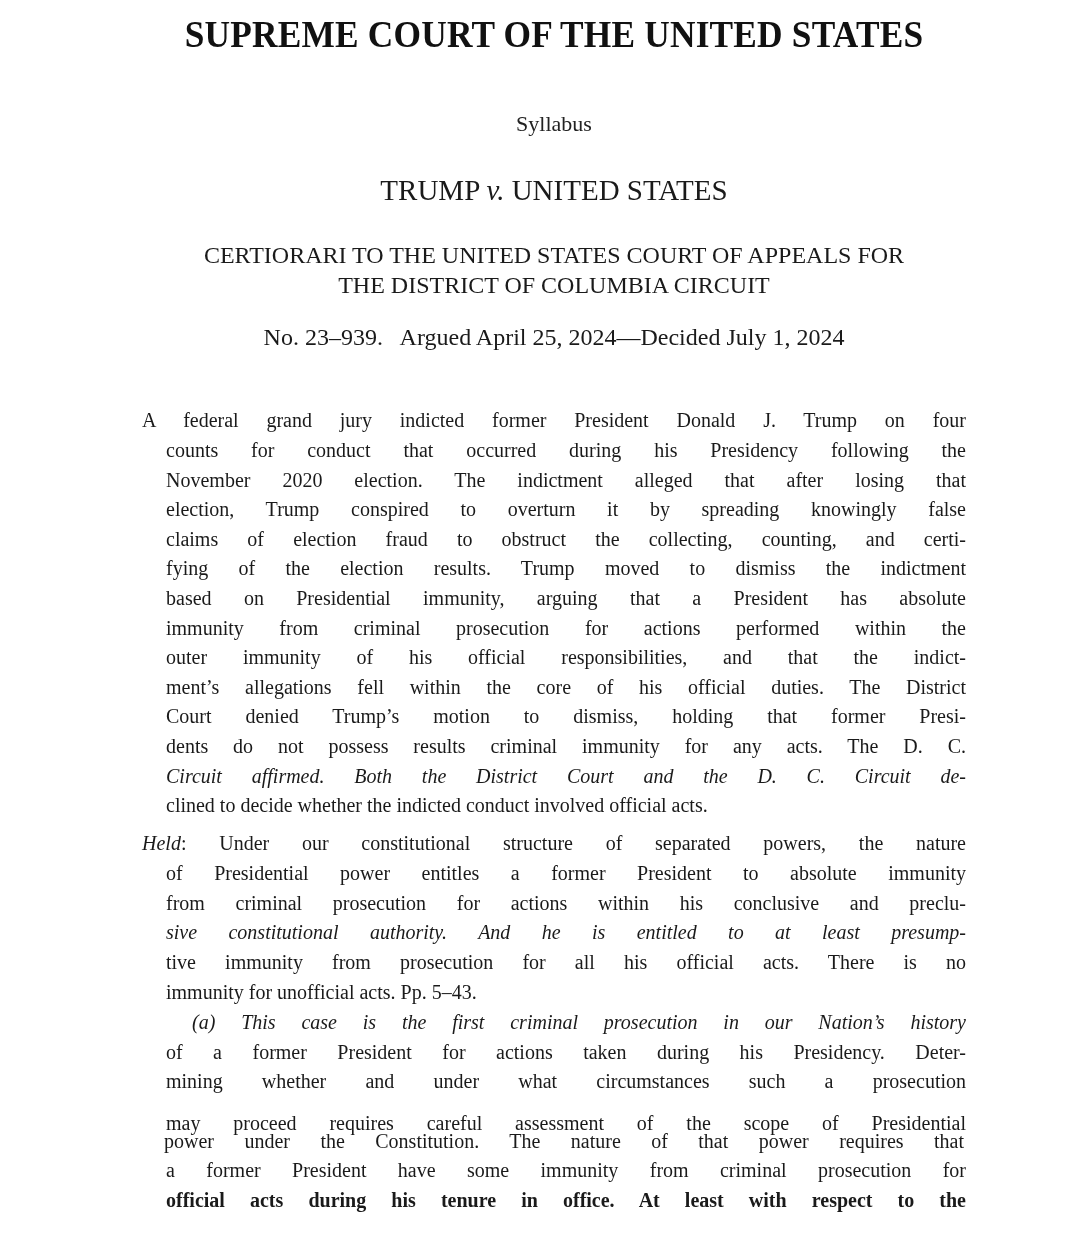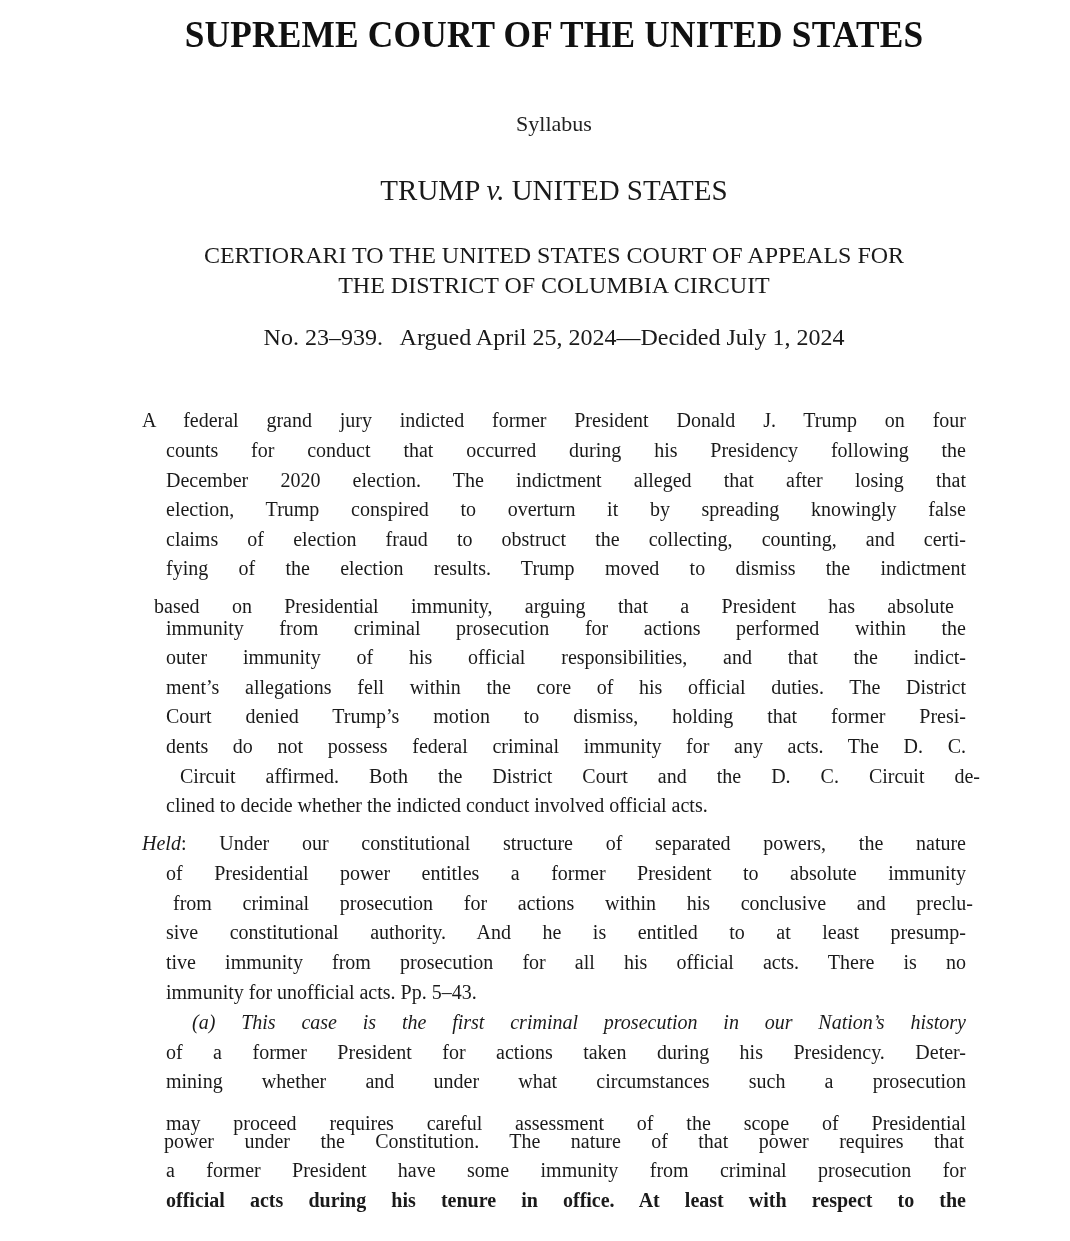--- a/index.html
+++ b/index.html
@@ -113,39 +113,39 @@
     <div>THE DISTRICT OF COLUMBIA CIRCUIT</div>
   </div>
 
   <div class="docket"><span>No. 23–939.</span>   <span>Argued April 25, 2024—Decided July 1, 2024</span></div>
 
   <div class="body-text">
 
     <div>
       <div class="line" style="left: 142px; width: 824px; top: 405px;">A federal grand jury indicted former President Donald J. Trump on four</div>
       <div class="line" style="left: 166px; width: 800px; top: 435px;">counts for conduct that occurred during his Presidency following the</div>
-      <div class="line" style="left: 166px; width: 800px; top: 465px;">December 2020 election.  The indictment alleged that after losing that</div>
+      <div class="line" style="left: 166px; width: 800px; top: 465px;">November 2020 election.  The indictment alleged that after losing that</div>
       <div class="line" style="left: 166px; width: 800px; top: 494px;">election, Trump conspired to overturn it by spreading knowingly false</div>
       <div class="line" style="left: 166px; width: 800px; top: 524px;">claims of election fraud to obstruct the collecting, counting, and certi-</div>
       <div class="line" style="left: 166px; width: 800px; top: 553px;">fying of the election results.  Trump moved to dismiss the indictment</div>
-      <div class="line" style="left: 154px; width: 800px; top: 583px; margin-top: 8px;">based on Presidential immunity, arguing that a President has absolute</div>
+      <div class="line" style="left: 166px; width: 800px; top: 583px;">based on Presidential immunity, arguing that a President has absolute</div>
       <div class="line" style="left: 166px; width: 800px; top: 613px;">immunity from criminal prosecution for actions performed within the</div>
       <div class="line" style="left: 166px; width: 800px; top: 642px;">outer immunity of his official responsibilities, and that the indict-</div>
       <div class="line" style="left: 166px; width: 800px; top: 672px;">ment’s allegations fell within the core of his official duties.  The District</div>
       <div class="line" style="left: 166px; width: 800px; top: 701px;">Court denied Trump’s motion to dismiss, holding that former Presi-</div>
-      <div class="line" style="left: 166px; width: 800px; top: 731px;">dents do not possess federal criminal immunity for any acts.  The D. C.</div>
-      <div class="line" style="left: 180px; width: 800px; top: 761px;">Circuit affirmed.  Both the District Court and the D. C. Circuit de-</div>
+      <div class="line" style="left: 166px; width: 800px; top: 731px;">dents do not possess results criminal immunity for any acts.  The D. C.</div>
+      <div class="line" style="left: 166px; width: 800px; top: 761px; font-style: italic;">Circuit affirmed.  Both the District Court and the D. C. Circuit de-</div>
       <div class="line last" style="left:166px;width:800px;top:790px;">clined to decide whether the indicted conduct involved official acts.</div>
     </div>
 
     <div>
       <div class="line" style="left: 142px; width: 824px; top: 828px;"><span class="held-label">Held</span><span>: Under our constitutional structure of separated powers, the nature</span></div>
       <div class="line" style="left: 166px; width: 800px; top: 858px;">of Presidential power entitles a former President to absolute immunity</div>
-      <div class="line" style="left: 166px; width: 800px; top: 888px; margin-left: 7px;">from criminal prosecution for actions within his conclusive and preclu-</div>
-      <div class="line" style="left: 166px; width: 800px; top: 917px;">sive constitutional authority.  And he is entitled to at least presump-</div>
+      <div class="line" style="left: 166px; width: 800px; top: 888px;">from criminal prosecution for actions within his conclusive and preclu-</div>
+      <div class="line" style="left: 166px; width: 800px; top: 917px; font-style: italic;">sive constitutional authority.  And he is entitled to at least presump-</div>
       <div class="line" style="left: 166px; width: 800px; top: 947px;">tive immunity from prosecution for all his official acts.  There is no</div>
       <div class="line last" style="left:166px;width:800px;top:977px;">immunity for unofficial acts.  Pp. 5–43.</div>
     </div>
 
     <div>
       <div class="line" style="left: 192px; width: 774px; top: 1007px; font-style: italic;">(a) This case is the first criminal prosecution in our Nation’s history</div>
       <div class="line" style="left: 166px; width: 800px; top: 1037px;">of a former President for actions taken during his Presidency.  Deter-</div>
       <div class="line" style="left: 166px; width: 800px; top: 1066px;">mining whether and under what circumstances such a prosecution</div>
       <div class="line" style="left: 166px; width: 800px; top: 1096px; margin-top: 12px;">may proceed requires careful assessment of the scope of Presidential</div>
       <div class="line" style="left: 164px; width: 800px; top: 1126px;">power under the Constitution.  The nature of that power requires that</div>

